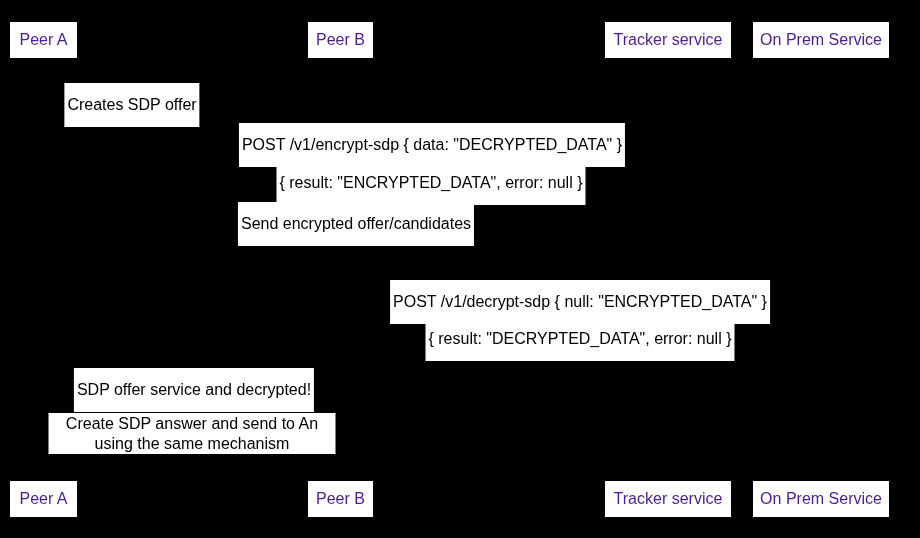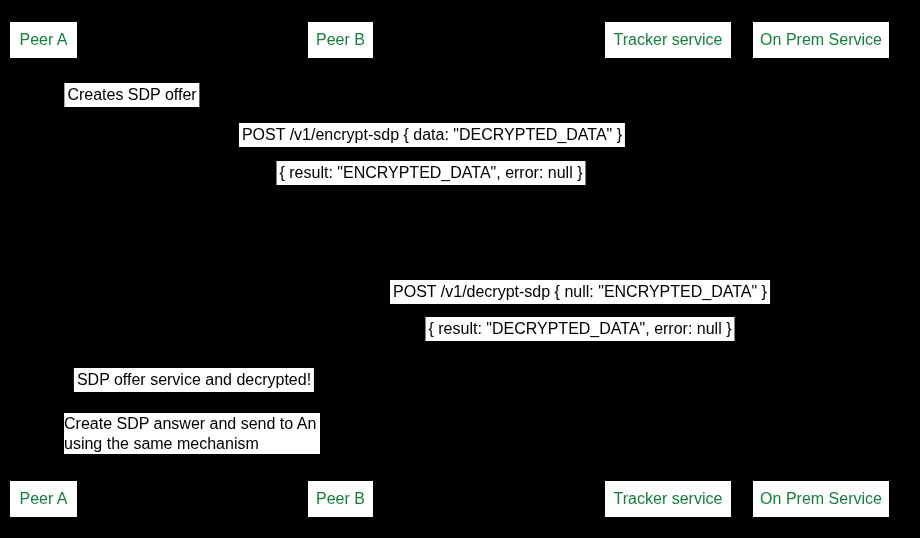--- a/index.html
+++ b/index.html
@@ -8,21 +8,21 @@
     width: 920px;
     height: 538px;
     background: #000000;
     overflow: hidden;
     font-family: "Liberation Sans", sans-serif;
   }
   .actor-box {
     position: absolute;
     height: 36px;
     background: #ffffff;
-    color: #15803d;
+    color: #4c1d95;
     font-size: 16px;
     display: flex;
     align-items: center;
     justify-content: center;
     box-sizing: border-box;
     white-space: nowrap;
   }
   .lifeline {
     position: absolute;
     width: 1px;
@@ -31,33 +31,33 @@
     background: #000000; 
   }
   .msg-label {
     position: absolute;
     transform: translateX(-50%);
     background: #ffffff;
     color: #000000;
     font-size: 16px;
     line-height: 20px;
     height: 20px;
-    padding: 2px 3px;
+    padding: 12px 3px;
     white-space: nowrap;
   }
   .note-box {
     position: absolute;
     transform: translateX(-50%);
     background: #ffffff;
     color: #000000;
     font-size: 16px;
     line-height: 20px;
-    width: 256px;
+    width: 287px;
     height: 41px;
-    text-align: left;
+    text-align: center;
     padding-top: 1px;
     box-sizing: border-box;
   }
   .note-box span { display: block; }
 </style>
 </head>
 <body>
 
 <div id="canvas">
 
@@ -67,20 +67,21 @@
   <div class="lifeline" style="left:821px"></div>
 
   <div class="actor-box" style="left:10px;  top:22px; width:67px">Peer A</div>
   <div class="actor-box" style="left:308px; top:22px; width:65px">Peer B</div>
   <div class="actor-box" style="left:605px; top:22px; width:126px">Tracker service</div>
   <div class="actor-box" style="left:753px; top:22px; width:136px">On Prem Service</div>
 
   <div class="msg-label" style="left:132px; top:83px">Creates SDP offer</div>
   <div class="msg-label" style="left:432px; top:123px">POST /v1/encrypt-sdp { data: "DECRYPTED_DATA" }</div>
   <div class="msg-label" style="left:431px; top:161px">{ result: "ENCRYPTED_DATA", error: null }</div>
+  <div class="msg-label" style="left:356px; top:202px">Send encrypted offer/candidates</div>
   <div class="msg-label" style="left:580px; top:280px">POST /v1/decrypt-sdp { null: "ENCRYPTED_DATA" }</div>
   <div class="msg-label" style="left:580px; top:317px">{ result: "DECRYPTED_DATA", error: null }</div>
   <div class="msg-label" style="left:194px; top:368px">SDP offer service and decrypted!</div>
 
   <div class="note-box" style="left:192px; top:413px">
     <span>Create SDP answer and send to An</span>
     <span>using the same mechanism</span>
   </div>
 
   <div class="actor-box" style="left:10px;  top:481px; width:67px">Peer A</div>

